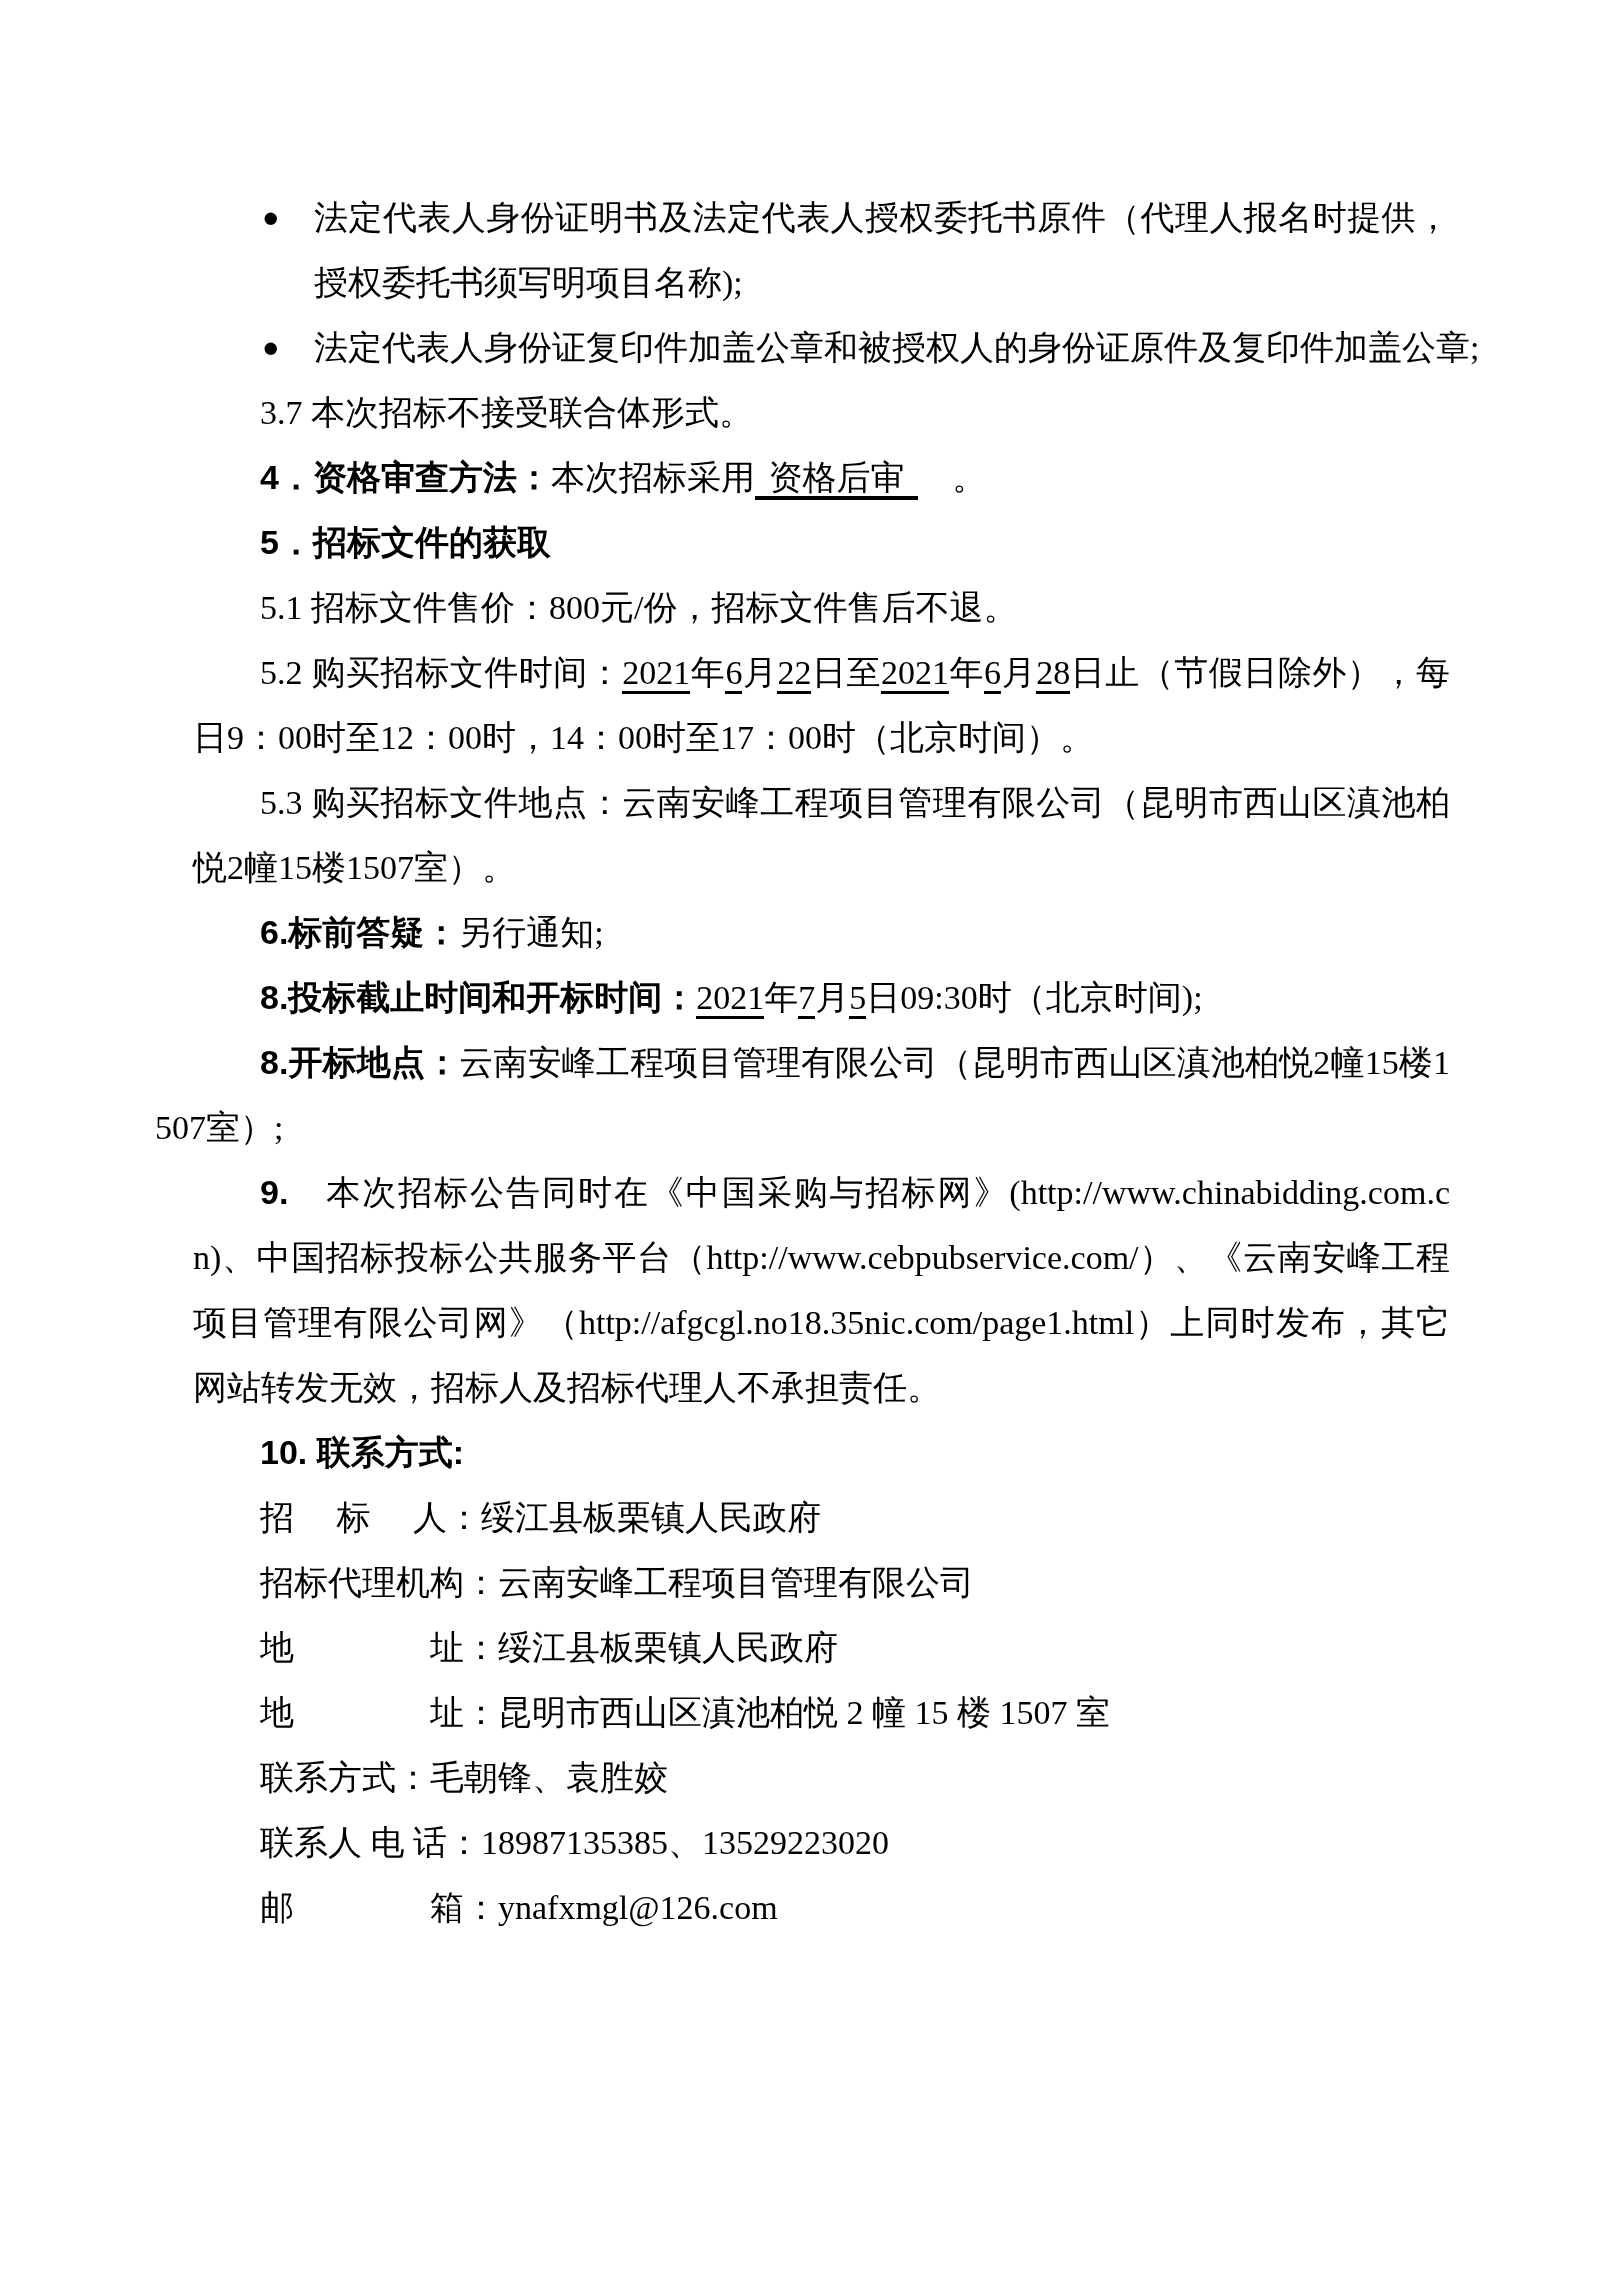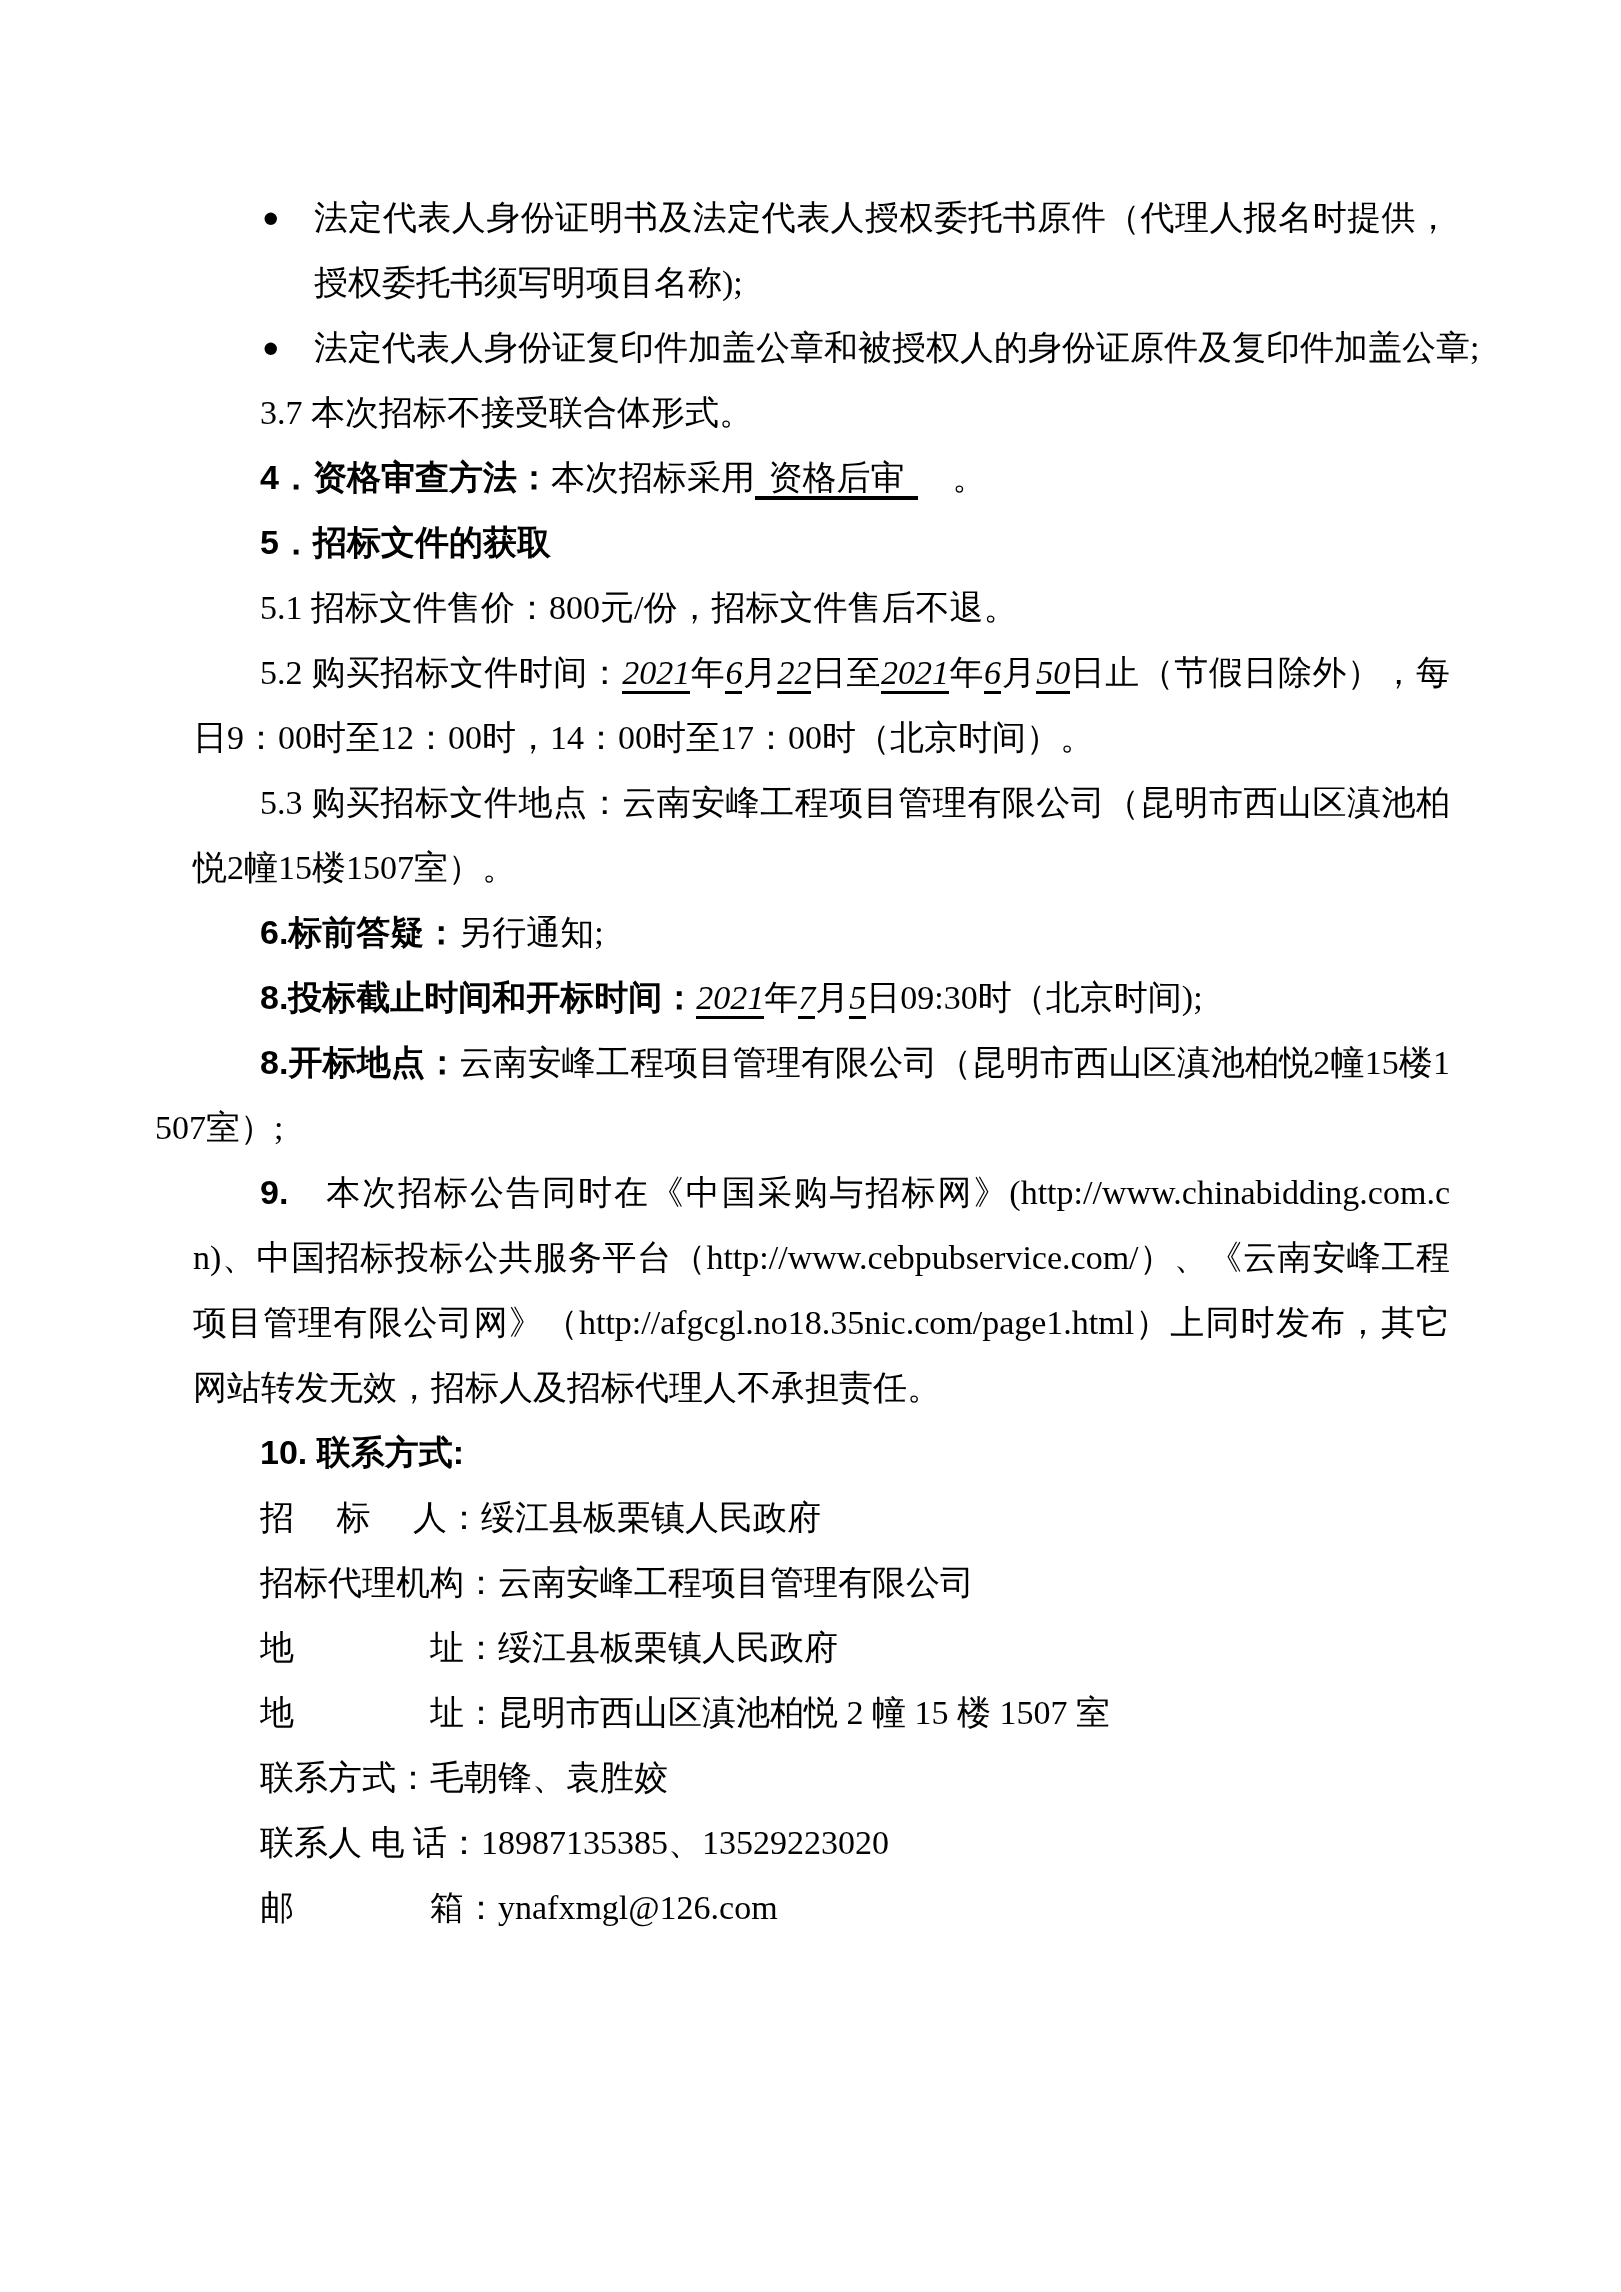--- a/index.html
+++ b/index.html
@@ -52,21 +52,20 @@
     font-size: 29px;
     line-height: 65px;
   }
   .nowrap { white-space: nowrap; }
   .b {
     font-weight: bold;
     font-family: "Liberation Sans", "DejaVu Sans", sans-serif;
   }
   .u {
     border-bottom: 3.9px solid #000000;
-    font-style: italic;
   }
   .uw {
     border-bottom: 4.9px solid #000000;
     padding: 0 13.7px;
   }
 </style>
 </head>
 <body>
 
 <div class="page">
@@ -77,21 +76,21 @@
     <p class="bullet nowrap"><span class="dot">●</span><span>法定代表人身份证复印件加盖公章和被授权人的身份证原件及复印件加盖公章;</span></p>
 
     <p class="p"><span>3.7 本次招标不接受联合体形式。</span></p>
 
     <p class="p"><span class="b">4．资格审查方法：</span><span>本次招标采用</span><span class="uw">资格后审</span><span>　。</span></p>
 
     <p class="p"><span class="b">5．招标文件的获取</span></p>
 
     <p class="p"><span>5.1 招标文件售价：800元/份，招标文件售后不退。</span></p>
 
-    <p class="p"><span>5.2 购买招标文件时间：</span><span class="u">2021</span><span>年</span><span class="u">6</span><span>月</span><span class="u">22</span><span>日至</span><span class="u">2021</span><span>年</span><span class="u">6</span><span>月</span><span class="u">50</span><span>日止（节假日除外），每日9：00时至12：00时，14：00时至17：00时（北京时间）。</span></p>
+    <p class="p"><span>5.2 购买招标文件时间：</span><span class="u">2021</span><span>年</span><span class="u">6</span><span>月</span><span class="u">22</span><span>日至</span><span class="u">2021</span><span>年</span><span class="u">6</span><span>月</span><span class="u">28</span><span>日止（节假日除外），每日9：00时至12：00时，14：00时至17：00时（北京时间）。</span></p>
 
     <p class="p"><span>5.3 购买招标文件地点：云南安峰工程项目管理有限公司（昆明市西山区滇池柏悦2幢15楼1507室）。</span></p>
 
     <p class="p"><span class="b">6.标前答疑：</span><span>另行通知;</span></p>
 
     <p class="p"><span class="b">8.投标截止时间和开标时间：</span><span class="u">2021</span><span>年</span><span class="u">7</span><span>月</span><span class="u">5</span><span>日09:30时（北京时间);</span></p>
 
     <p class="p-flush"><span class="b">8.开标地点：</span><span>云南安峰工程项目管理有限公司（昆明市西山区滇池柏悦2幢15楼1507室）;</span></p>
 
     <p class="p"><span class="b">9.</span><span>　本次招标公告同时在《中国采购与招标网》(http://www.chinabidding.com.cn)、中国招标投标公共服务平台（http://www.cebpubservice.com/）、《云南安峰工程项目管理有限公司网》（http://afgcgl.no18.35nic.com/page1.html）上同时发布，其它网站转发无效，招标人及招标代理人不承担责任。</span></p>

